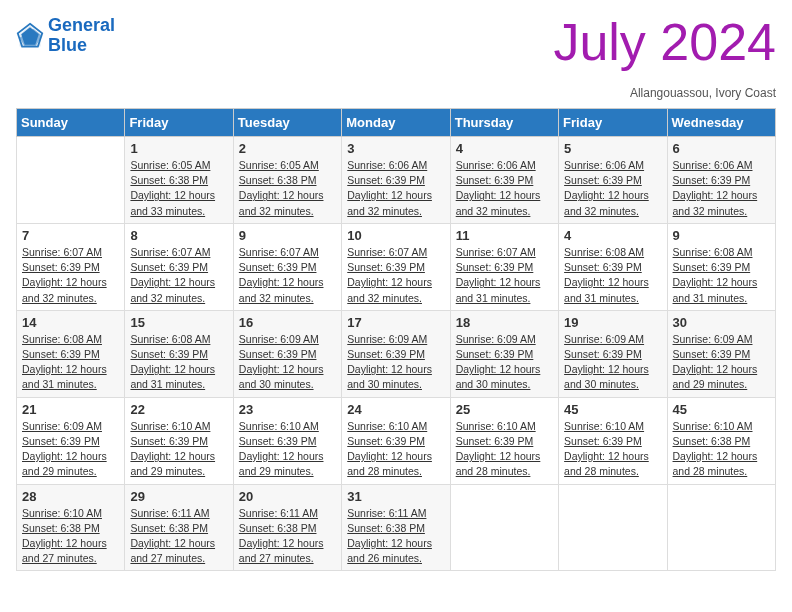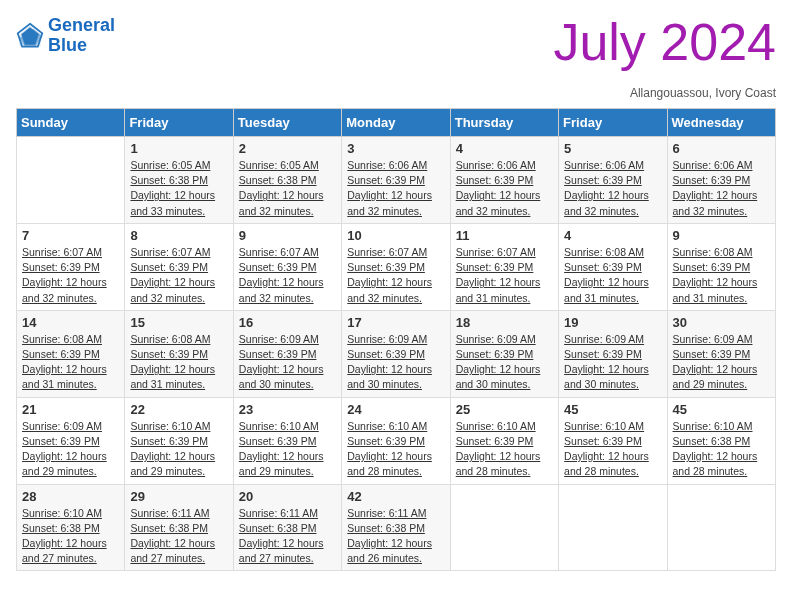--- a/index.html
+++ b/index.html
@@ -343,21 +343,21 @@
 and 27 minutes.</div>
         </td>
         <td>
           <span class="cell-date">20</span>
           <div class="cell-info" style="white-space: pre-line;">Sunrise: 6:11 AM
 Sunset: 6:38 PM
 Daylight: 12 hours
 and 27 minutes.</div>
         </td>
         <td>
-          <span class="cell-date">42</span>
+          <span class="cell-date">31</span>
           <div class="cell-info" style="white-space: pre-line;">Sunrise: 6:11 AM
 Sunset: 6:38 PM
 Daylight: 12 hours
 and 26 minutes.</div>
         </td>
         <td class="empty-cell"></td>
         <td class="empty-cell"></td>
         <td class="empty-cell"></td>
       </tr>
     </tbody>

